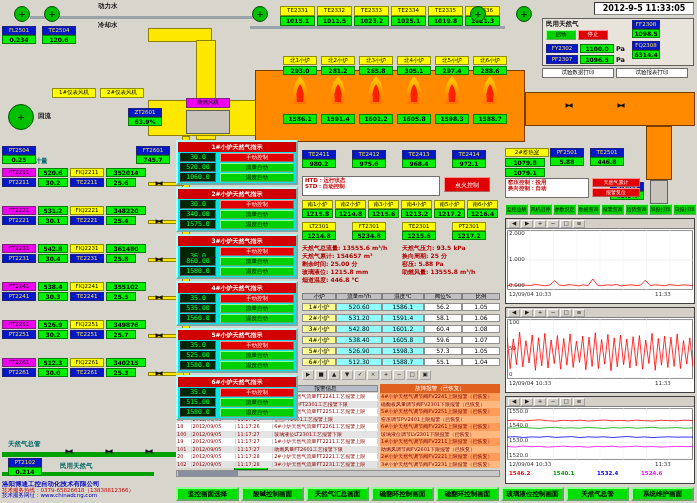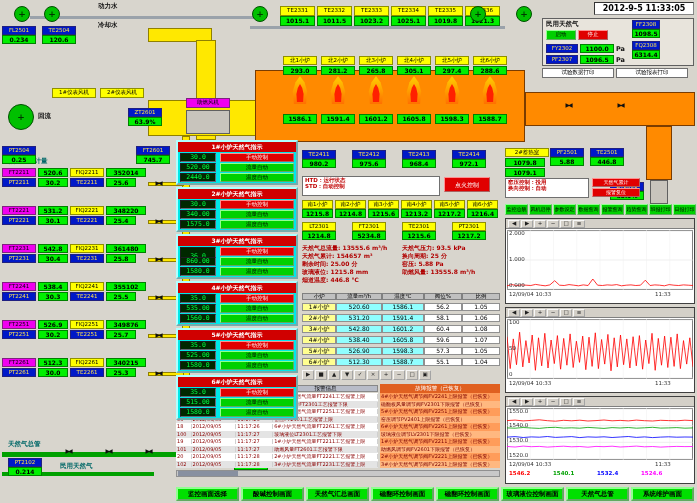--- a/index.html
+++ b/index.html
@@ -86,20 +86,25 @@
   <div class="abs white-box" style="left:302px;top:176px;width:138px;height:20px">
     <div class="status-line">HTD：运行状态</div>
     <div class="status-line">STD：自动控制</div>
   </div>
   <div class="abs btn-red" style="left:444px;top:177px;width:46px;height:15px;font-size:6px">点火控制</div>
   <div class="abs white-box" style="left:505px;top:178px;width:84px;height:20px">
     <div class="status-line">窑压控制：投用</div>
     <div class="status-line">换向控制：自动</div>
   </div>
 
+  <div class="abs" style="left:2px;top:481px;width:172px;height:21px;display:block;background:transparent">
+    <div style="font-size:6.5px;font-weight:bold;color:#0000c0">洛阳博通工控自动化技术有限公司</div>
+    <div style="font-size:5.5px;color:#c00000">技术服务热线：0379-65826618（13838812366）</div>
+    <div style="font-size:5.5px;color:#0000c0">技术服务网址：www.chinadcng.com</div>
+  </div>
 <div class="abs fan" style="left: 14px; top: 6px; width: 16px; height: 16px;">+</div>
     <div class="abs fan" style="left: 44px; top: 6px; width: 16px; height: 16px;">+</div>
     <div class="abs fan" style="left: 252px; top: 6px; width: 16px; height: 16px;">+</div>
     <div class="abs fan" style="left: 470px; top: 6px; width: 16px; height: 16px;">+</div>
     <div class="abs fan" style="left: 516px; top: 6px; width: 16px; height: 16px;">+</div>
     <div class="abs fan" style="left: 8px; top: 104px; width: 26px; height: 26px;">+</div>
     <div class="abs tag-b" style="left: 2px; top: 26px; width: 34px; height: 9px;">FL2501</div>
     <div class="abs tag-g" style="left: 2px; top: 35px; width: 34px; height: 9px;">0.234</div>
     <div class="abs tag-b" style="left: 42px; top: 26px; width: 34px; height: 9px;">TE2504</div>
     <div class="abs tag-g" style="left: 42px; top: 35px; width: 34px; height: 9px;">120.6</div>
@@ -520,21 +525,21 @@
     <div class="abs tick" style="left: 509px; top: 470px; width: 42px; height: 7px; color: rgb(255, 0, 0); font-weight: bold;">1546.2</div>
     <div class="abs tick" style="left: 553px; top: 470px; width: 42px; height: 7px; color: rgb(0, 160, 0); font-weight: bold;">1540.1</div>
     <div class="abs tick" style="left: 597px; top: 470px; width: 42px; height: 7px; color: rgb(0, 0, 255); font-weight: bold;">1532.4</div>
     <div class="abs tick" style="left: 641px; top: 470px; width: 42px; height: 7px; color: rgb(255, 0, 255); font-weight: bold;">1524.6</div>
     <div class="abs popup" style="left: 176px; top: 140px; width: 122px; height: 45px;"></div>
     <div class="abs popup-title" style="left: 178px; top: 142px; width: 118px; height: 10px; z-index: 7;">1#小炉天然气指示</div>
     <div class="abs led" style="left: 180px; top: 153px; width: 36px; height: 9px; z-index: 7;">30.0</div>
     <div class="abs btn-red" style="left: 220px; top: 153px; width: 74px; height: 9px; z-index: 7;">手动控制</div>
     <div class="abs led" style="left: 180px; top: 163px; width: 36px; height: 9px; z-index: 7;">520.00</div>
     <div class="abs btn-green2" style="left: 220px; top: 163px; width: 74px; height: 9px; z-index: 7;">流量自动</div>
-    <div class="abs led" style="left: 180px; top: 173px; width: 36px; height: 9px; z-index: 7;">2440.0</div>
+    <div class="abs led" style="left: 180px; top: 173px; width: 36px; height: 9px; z-index: 7;">1060.0</div>
     <div class="abs btn-green2" style="left: 220px; top: 173px; width: 74px; height: 9px; z-index: 7;">温度自动</div>
     <div class="abs popup" style="left: 176px; top: 187px; width: 122px; height: 45px;"></div>
     <div class="abs popup-title" style="left: 178px; top: 189px; width: 118px; height: 10px; z-index: 7;">2#小炉天然气指示</div>
     <div class="abs led" style="left: 180px; top: 200px; width: 36px; height: 9px; z-index: 7;">30.0</div>
     <div class="abs btn-red" style="left: 220px; top: 200px; width: 74px; height: 9px; z-index: 7;">手动控制</div>
     <div class="abs led" style="left: 180px; top: 210px; width: 36px; height: 9px; z-index: 7;">340.00</div>
     <div class="abs btn-green2" style="left: 220px; top: 210px; width: 74px; height: 9px; z-index: 7;">流量自动</div>
     <div class="abs led" style="left: 180px; top: 220px; width: 36px; height: 9px; z-index: 7;">1575.0</div>
     <div class="abs btn-green2" style="left: 220px; top: 220px; width: 74px; height: 9px; z-index: 7;">温度自动</div>
     <div class="abs popup" style="left: 176px; top: 234px; width: 122px; height: 45px;"></div>

